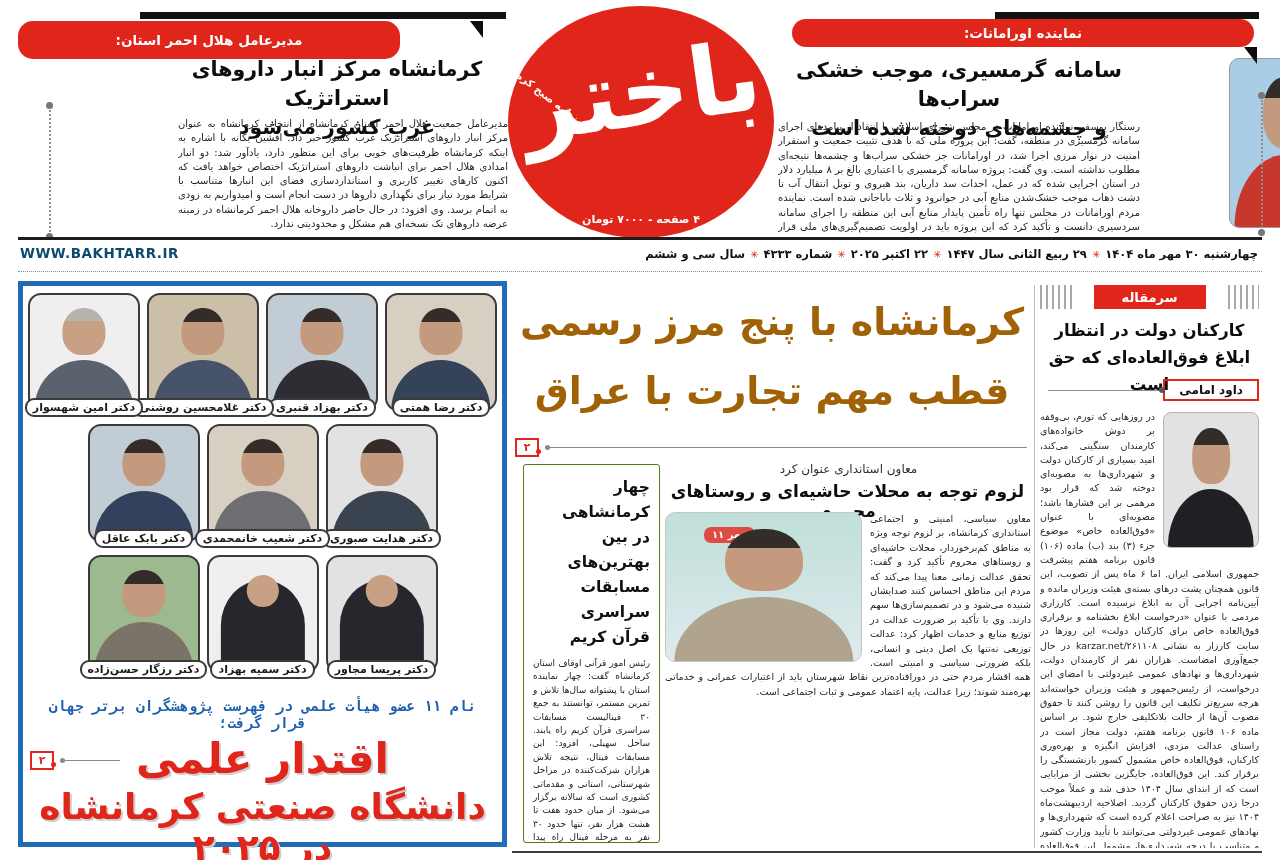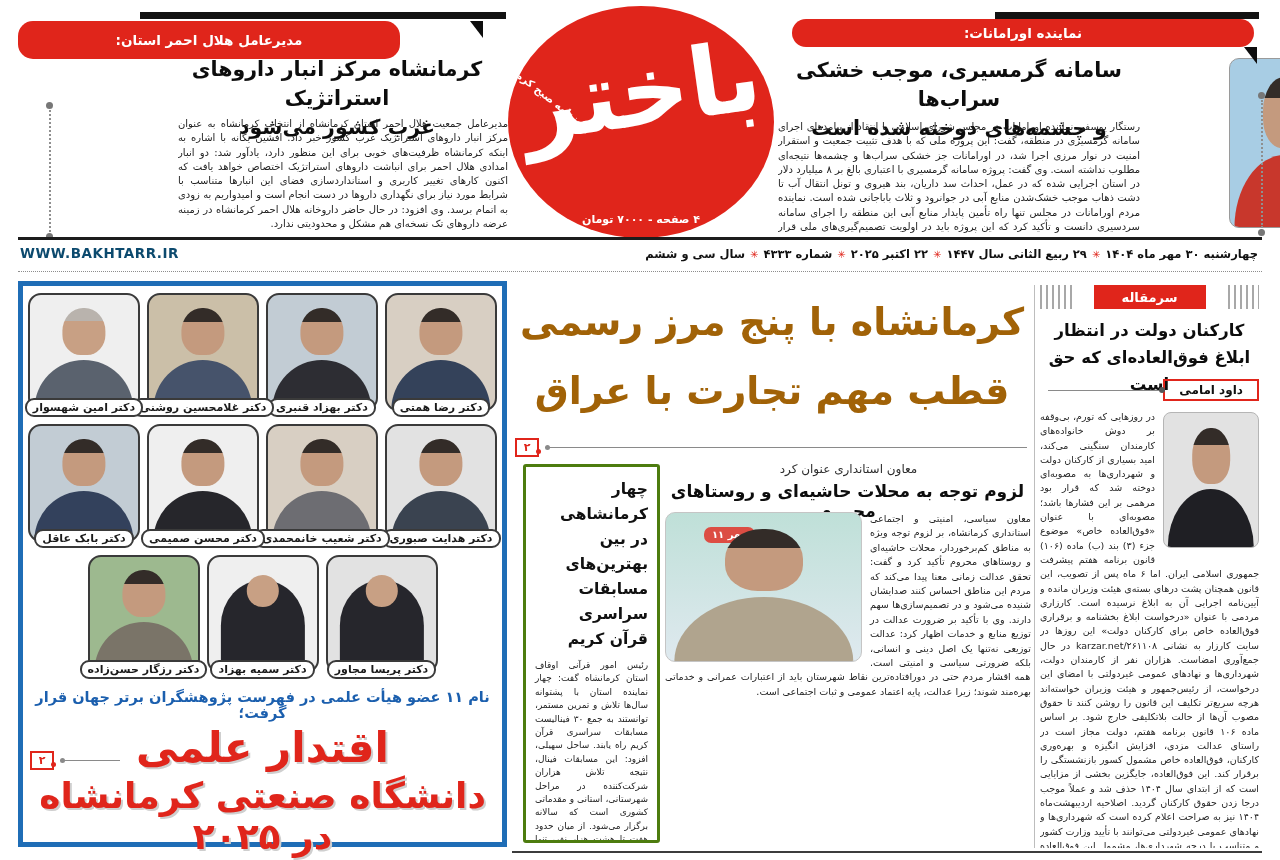--- a/index.html
+++ b/index.html
@@ -50,42 +50,42 @@
   .dateline { font-size:11.5px; font-weight:bold; color:#111; white-space:nowrap; }
   .dateline .sep { color:#e0251b; margin:0 5px; font-size:10px; }
 
   
   .bluebox { border:5px solid #1f6db6; padding:7px 5px 0; display:flex; flex-direction:column; }
   .prow { display:flex; justify-content:center; gap:7px; margin-bottom:7px; }
   .pcell { width:112px; display:flex; flex-direction:column; align-items:center; }
   .pcell .photo { width:112px; height:118px; border:2px solid #3a3a3a; border-radius:13px; }
   .namepill { margin-top:-13px; z-index:3; background:#fff; border:2px solid #3a3a3a; border-radius:9px;
               padding:1px 6px; font-size:11px; font-weight:bold; white-space:nowrap; }
-  .res-caption { text-align:center; font-size:14.5px; font-weight:bold; color:#1b5fae; margin-top:3px;
-                 text-shadow:1px 1px 0 #fff; }
+  .res-caption { text-align:center; font-size:14.5px; font-weight:bold; color:#1b5fae; margin-top:12px;
+                 text-shadow:1px 1px 0 #fff;font-family:Liberation Mono, monospace; }
   .res-red1 { text-align:center; font-size:42px; font-weight:900; color:#e0251b; margin-top:2px;
               text-shadow:2px 2px 0 #cfcfcf; }
   .res-red2 { text-align:center; font-size:36px; font-weight:900; color:#e0251b; margin-top:3px;
               text-shadow:2px 2px 0 #cfcfcf; }
 
   
   .pref { display:flex; align-items:center; direction:ltr; }
   .pref .num { width:24px; height:19px; border:2px solid #e0251b; color:#e0251b; font-size:11px;
                font-weight:bold; display:flex; align-items:center; justify-content:center; background:#fff; }
   .pref .dot { width:5px; height:5px; border-radius:50%; background:#e0251b; margin:8px 4px 0 -3px; }
   .pref .line { height:1px; background:#8a8a8a; flex:1; position:relative; }
   .pref .line::before { content:""; position:absolute; left:0; top:-2px; width:5px; height:5px;
                border-radius:50%; background:#8a8a8a; }
 
   
   .main-headline { text-align:center; font-weight:900; color:#a16207; font-size:38px; line-height:69px;
                    letter-spacing:-1px; }
 
   
-  .quranbox { border:3px solid #4d7c0f; border-radius:3px; padding:10px 9px; overflow:hidden; }
+  .quranbox { border:1px solid #4d7c0f; border-radius:3px; padding:10px 9px; overflow:hidden; }
   .quranbox .t { font-size:15.5px; font-weight:bold; line-height:25px; text-align:right; color:#111; }
   .quranbox .b { font-size:9px; line-height:13.4px; text-align:justify; margin-top:7px; color:#222; }
 
   
   .kicker-plain { text-align:center; font-size:12px; color:#2e2e2e; }
   .dep-title { text-align:center; font-size:17px; font-weight:bold; color:#0d0d0d; }
   .dep-flow { font-size:9.6px; line-height:14.4px; text-align:justify; color:#222; overflow:hidden; }
   .dep-photo { float:left; width:197px; height:150px; border-radius:10px; margin:0 0 5px 0;
                margin-right:8px; border:1px solid #c5c5c5; overflow:hidden; position:relative; }
   .watermark { position:absolute; top:14px; left:38px; background:rgba(224,50,40,.85); color:#fff;
@@ -188,26 +188,20 @@
         </div>
       <div class="namepill">دکتر هدایت صبوری</div>
     </div>
     <div class="pcell">
       <div class="photo bg-warm">
           <div class="avatar" style="--suit:#6d6d72;"></div>
         </div>
       <div class="namepill">دکتر شعیب خانمحمدی</div>
     </div>
     <div class="pcell">
-      <div class="photo bg-paper">
-          <div class="avatar" style="--suit:#26262b;"></div>
-        </div>
-      <div class="namepill">دکتر محسن صمیمی</div>
-    </div>
-    <div class="pcell">
       <div class="photo bg-steel">
           <div class="avatar" style="--suit:#33415c;"></div>
         </div>
       <div class="namepill">دکتر بابک عاقل</div>
     </div>
   </div>
   <div class="prow">
     <div class="pcell">
       <div class="photo bg-gray">
           <div class="avatar woman"></div>

